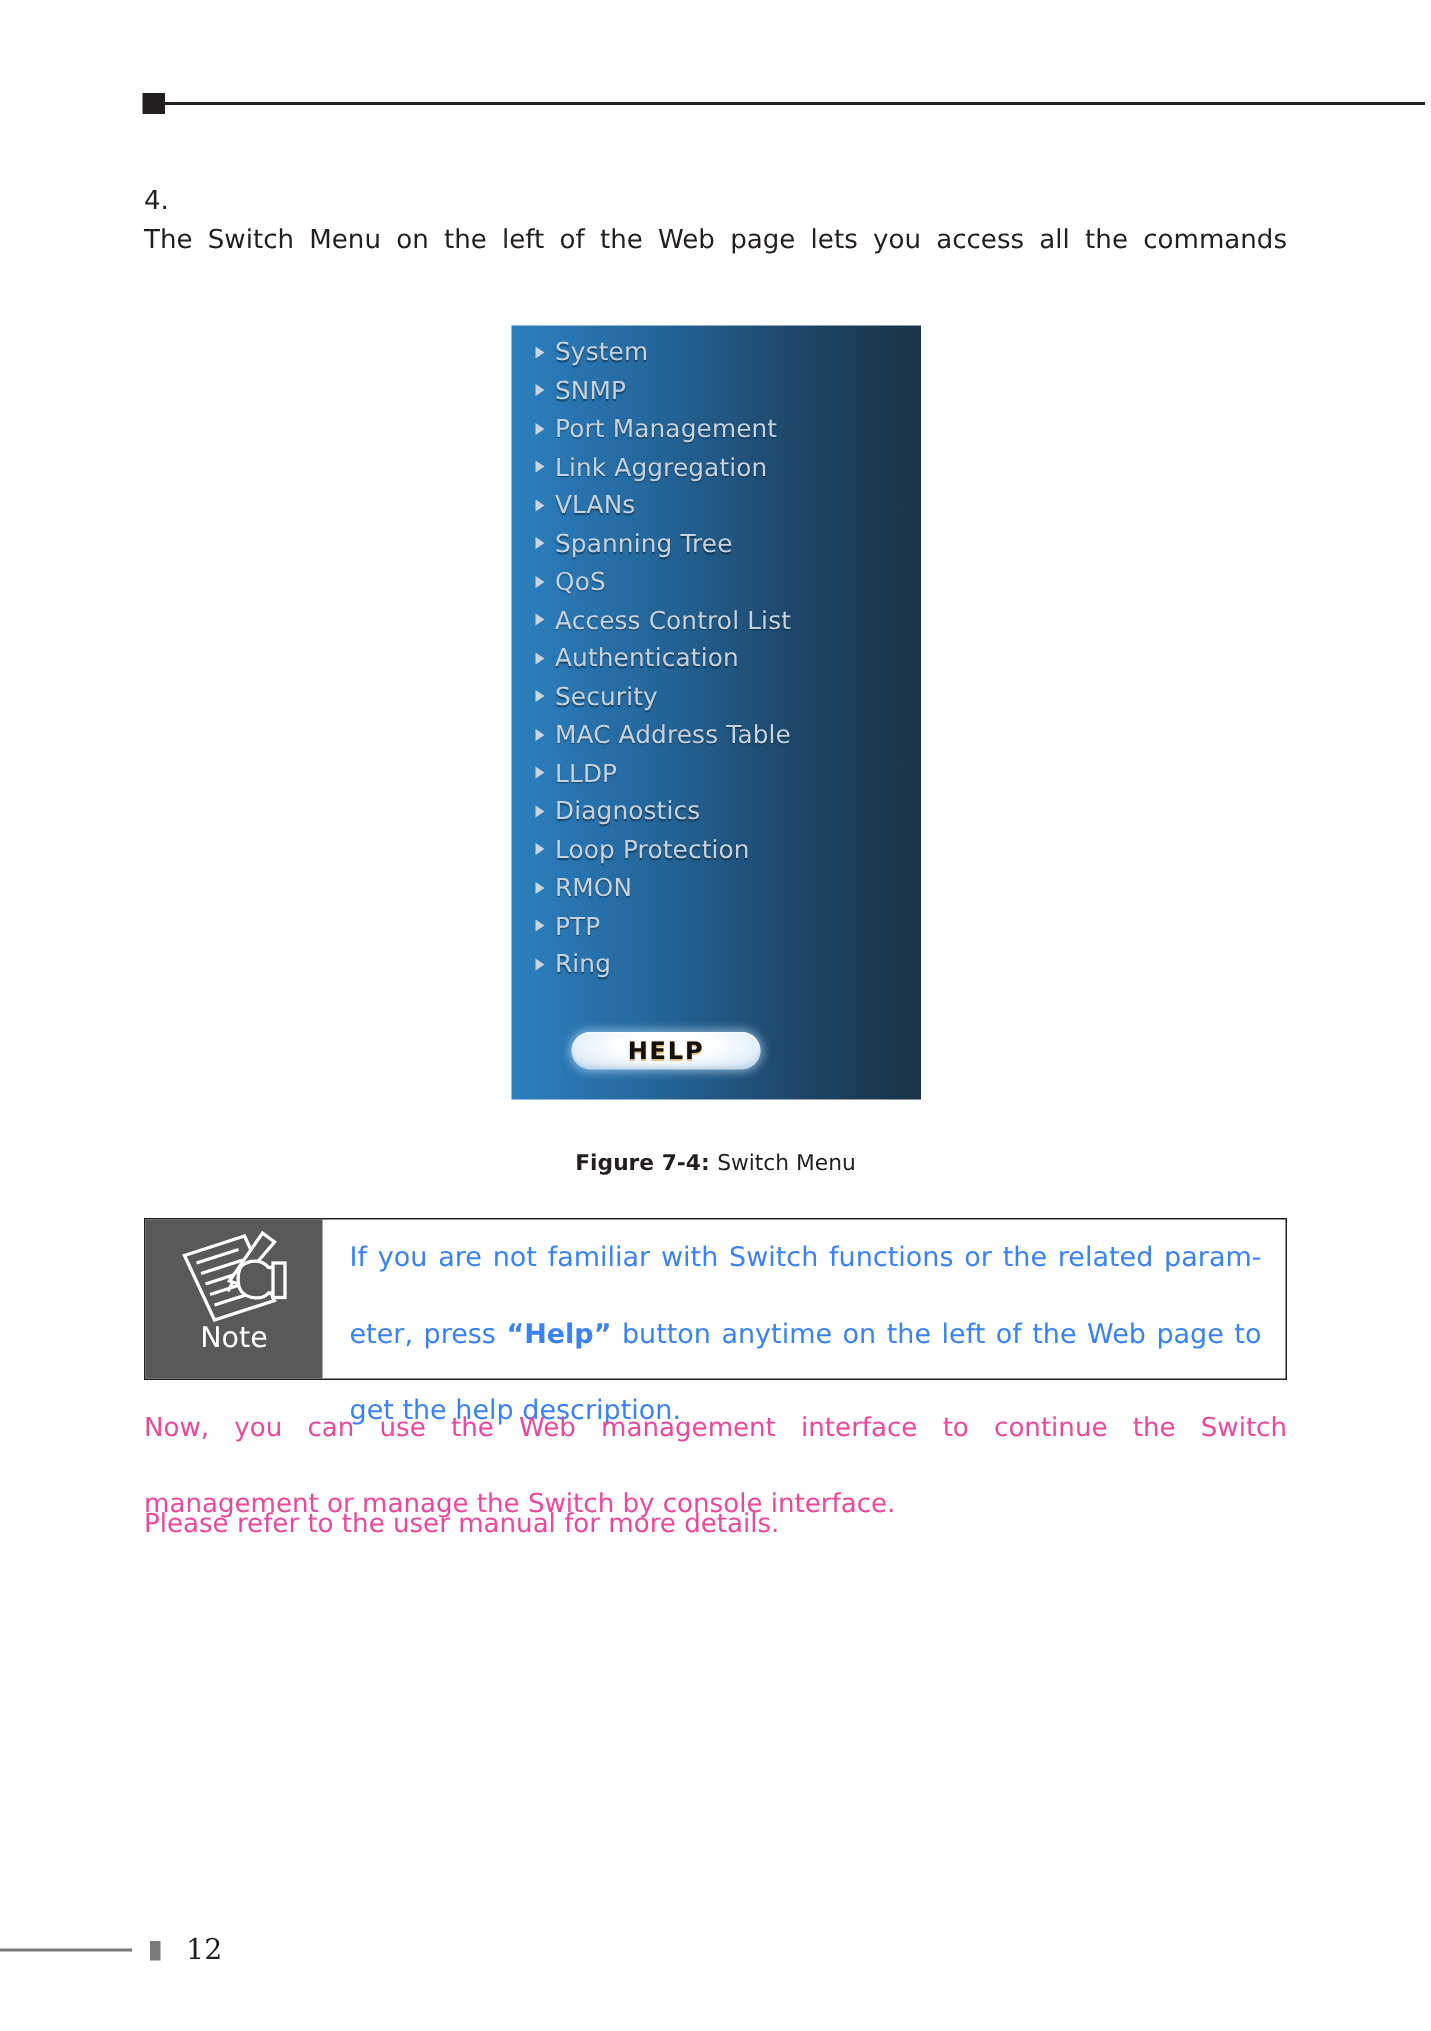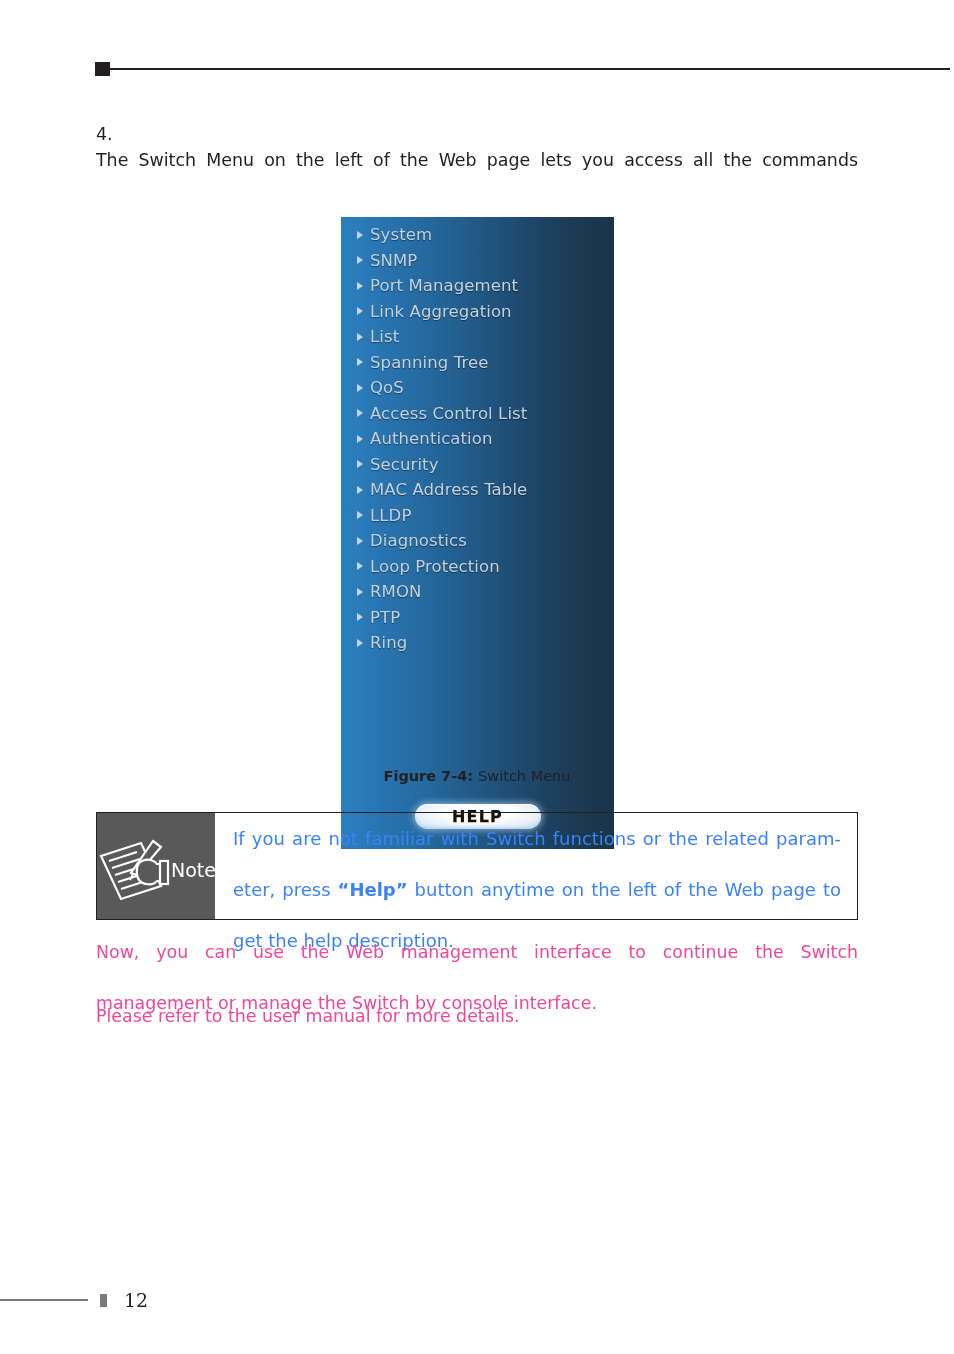--- a/index.html
+++ b/index.html
@@ -67,21 +67,21 @@
     display: inline-block;
     width: 100%;
   }
 
   
   .switch-menu {
     position: absolute;
     left: 341px;
     top: 217px;
     width: 273px;
-    height: 632px;
+    height: 516px;
     background: linear-gradient(to right,
         #2a7fbe 0%,
         #2a7cba 6%,
         #2872ad 18%,
         #256a9f 30%,
         #225d8c 45%,
         #1f4f77 60%,
         #1d4362 74%,
         #1c3a52 87%,
         #1b3447 100%);
@@ -117,21 +117,21 @@
     text-shadow: 0 1px 1px rgba(0,0,0,0.45);
     white-space: nowrap;
   }
 
   .help-wrap {
     position: absolute;
     left: 0;
     bottom: 20px;
     width: 100%;
     display: flex;
-    justify-content: center;
+    padding-left: 40px;
   }
   .help-button {
     width: 126px;
     height: 25px;
     border-radius: 13px;
     background: radial-gradient(ellipse at 50% 35%,
         #ffffff 0%, #fbfdff 40%, #e3eef8 72%, #c8dcee 100%);
     box-shadow: 0 0 6px 2px rgba(190,220,245,0.55),
                 inset 0 1px 1px rgba(255,255,255,0.9),
                 inset 0 -2px 3px rgba(160,195,225,0.5);
@@ -174,21 +174,21 @@
     height: 108px;
     border: 1.5px solid #231f20;
     box-sizing: border-box;
     display: flex;
   }
   .note-icon-panel {
     width: 118px;
     flex: 0 0 auto;
     background: #595959;
     display: flex;
-    flex-direction: row;
+    flex-direction: column;
     align-items: center;
     justify-content: flex-start;
     padding-top: 7px;
     box-sizing: border-box;
   }
   .note-icon-panel svg {
     display: block;
   }
   .note-icon-panel .note-label {
     font-size: 19px;
@@ -304,21 +304,21 @@
     <div class="menu-item">
       <span class="arrow"></span>
       <span class="lbl">Port Management</span>
     </div>
     <div class="menu-item">
       <span class="arrow"></span>
       <span class="lbl">Link Aggregation</span>
     </div>
     <div class="menu-item">
       <span class="arrow"></span>
-      <span class="lbl">List</span>
+      <span class="lbl">VLANs</span>
     </div>
     <div class="menu-item">
       <span class="arrow"></span>
       <span class="lbl">Spanning Tree</span>
     </div>
     <div class="menu-item">
       <span class="arrow"></span>
       <span class="lbl">QoS</span>
     </div>
     <div class="menu-item">

